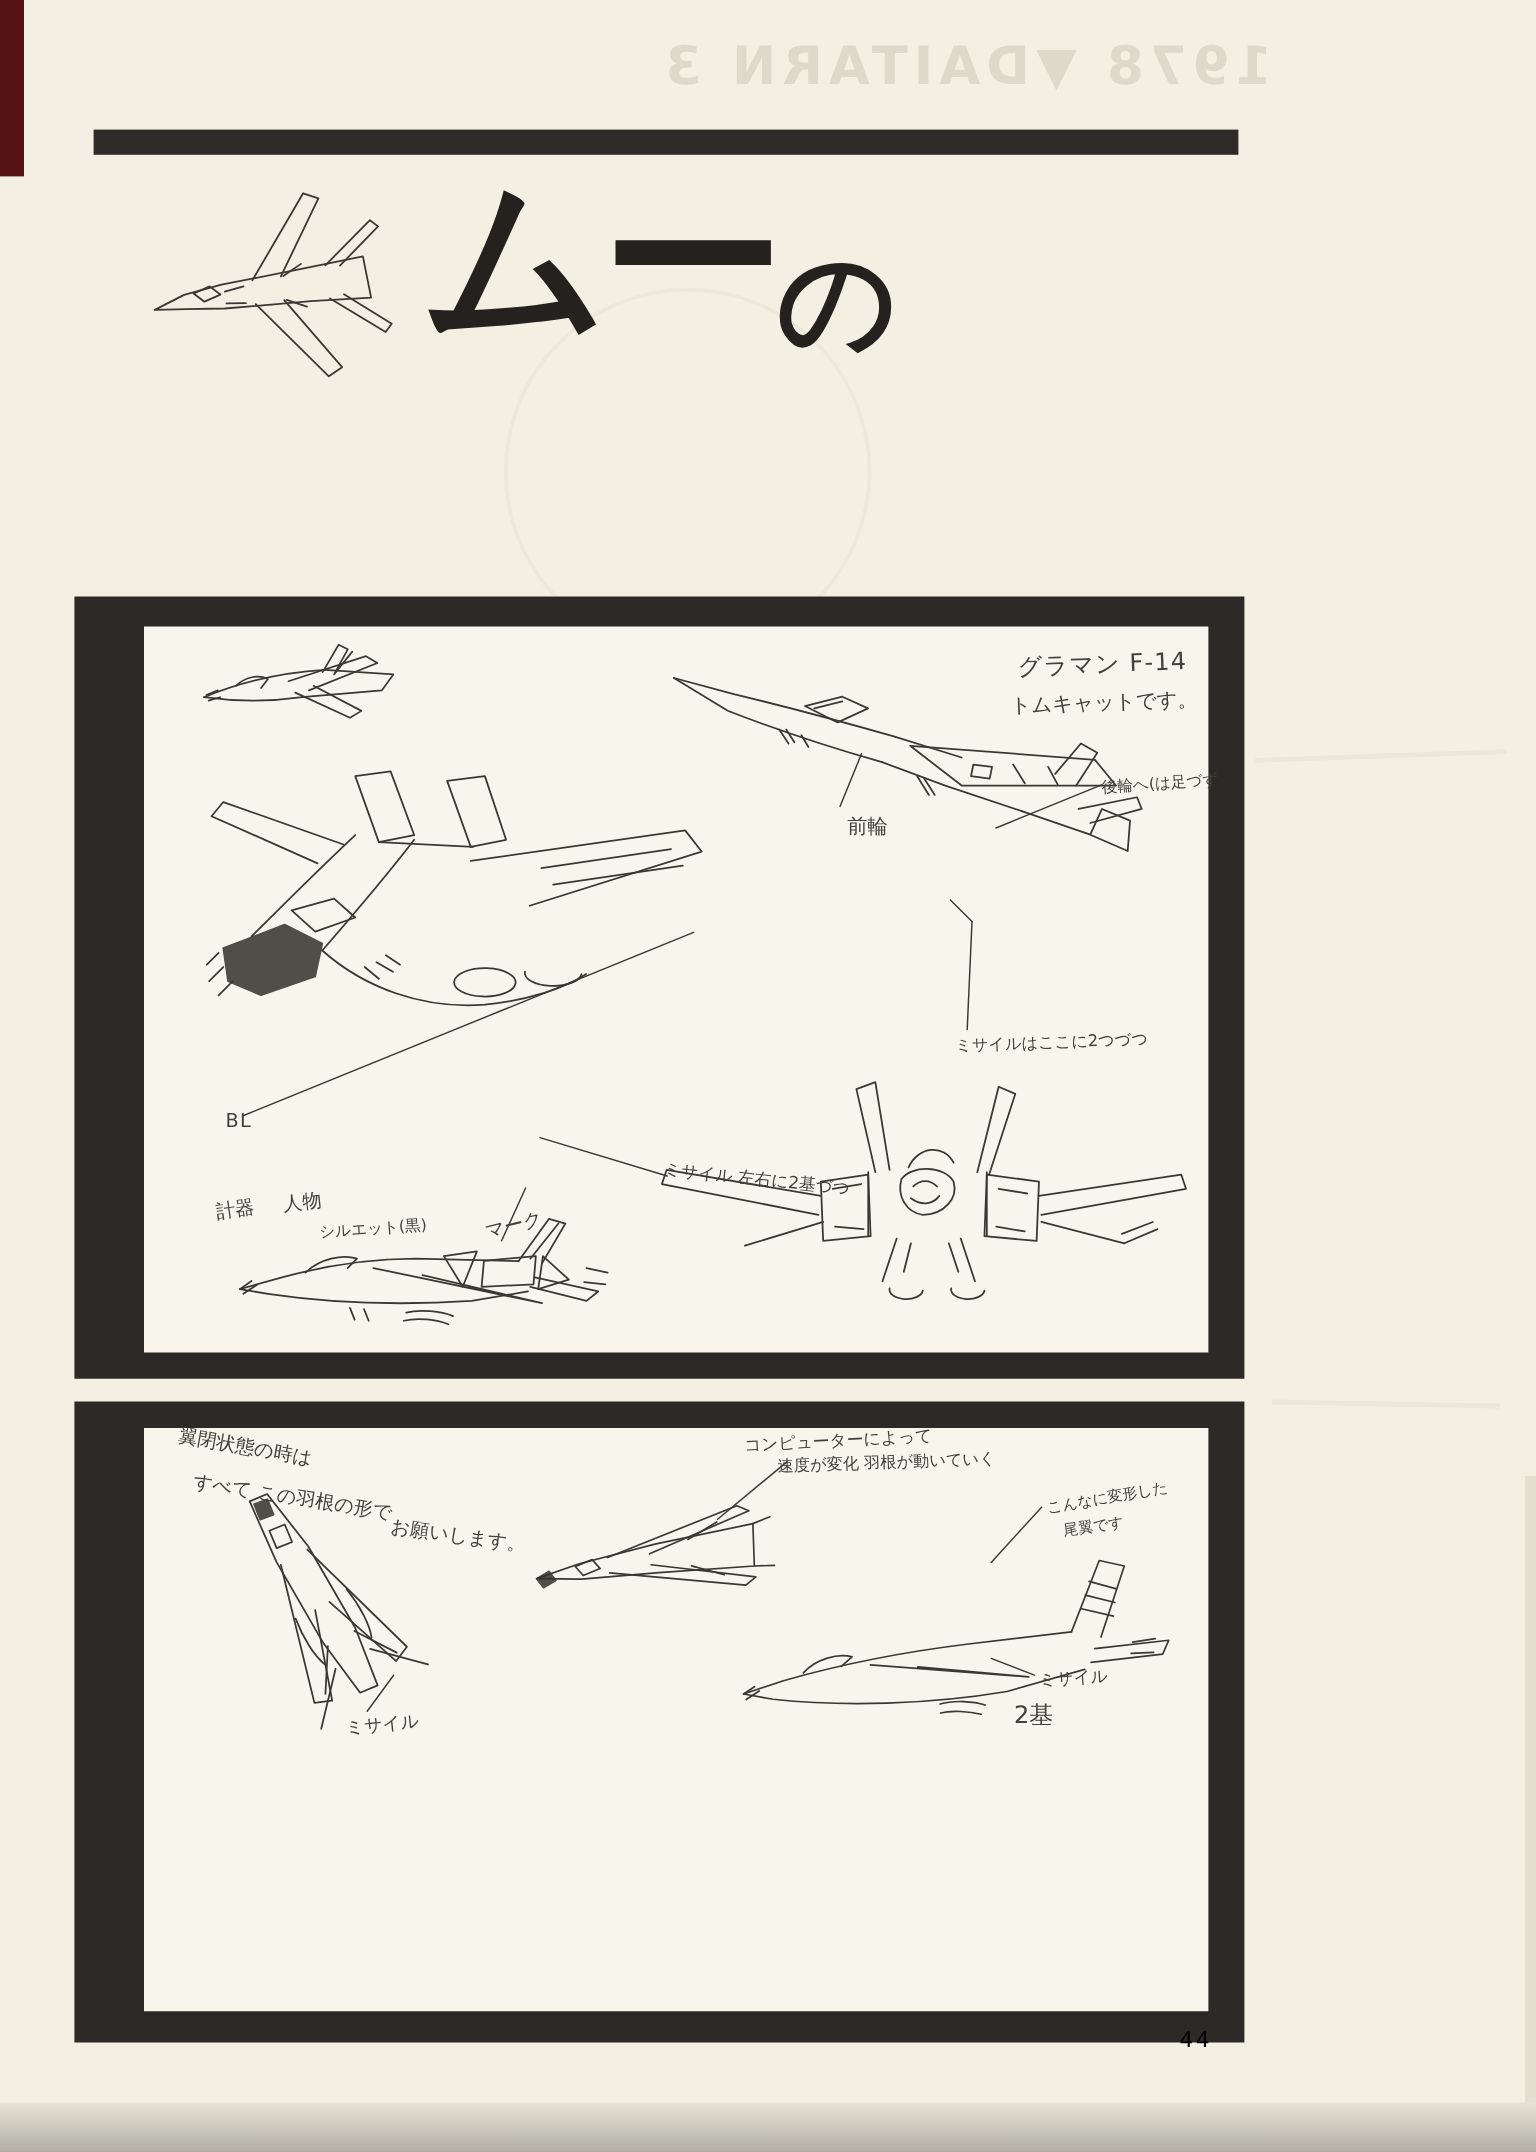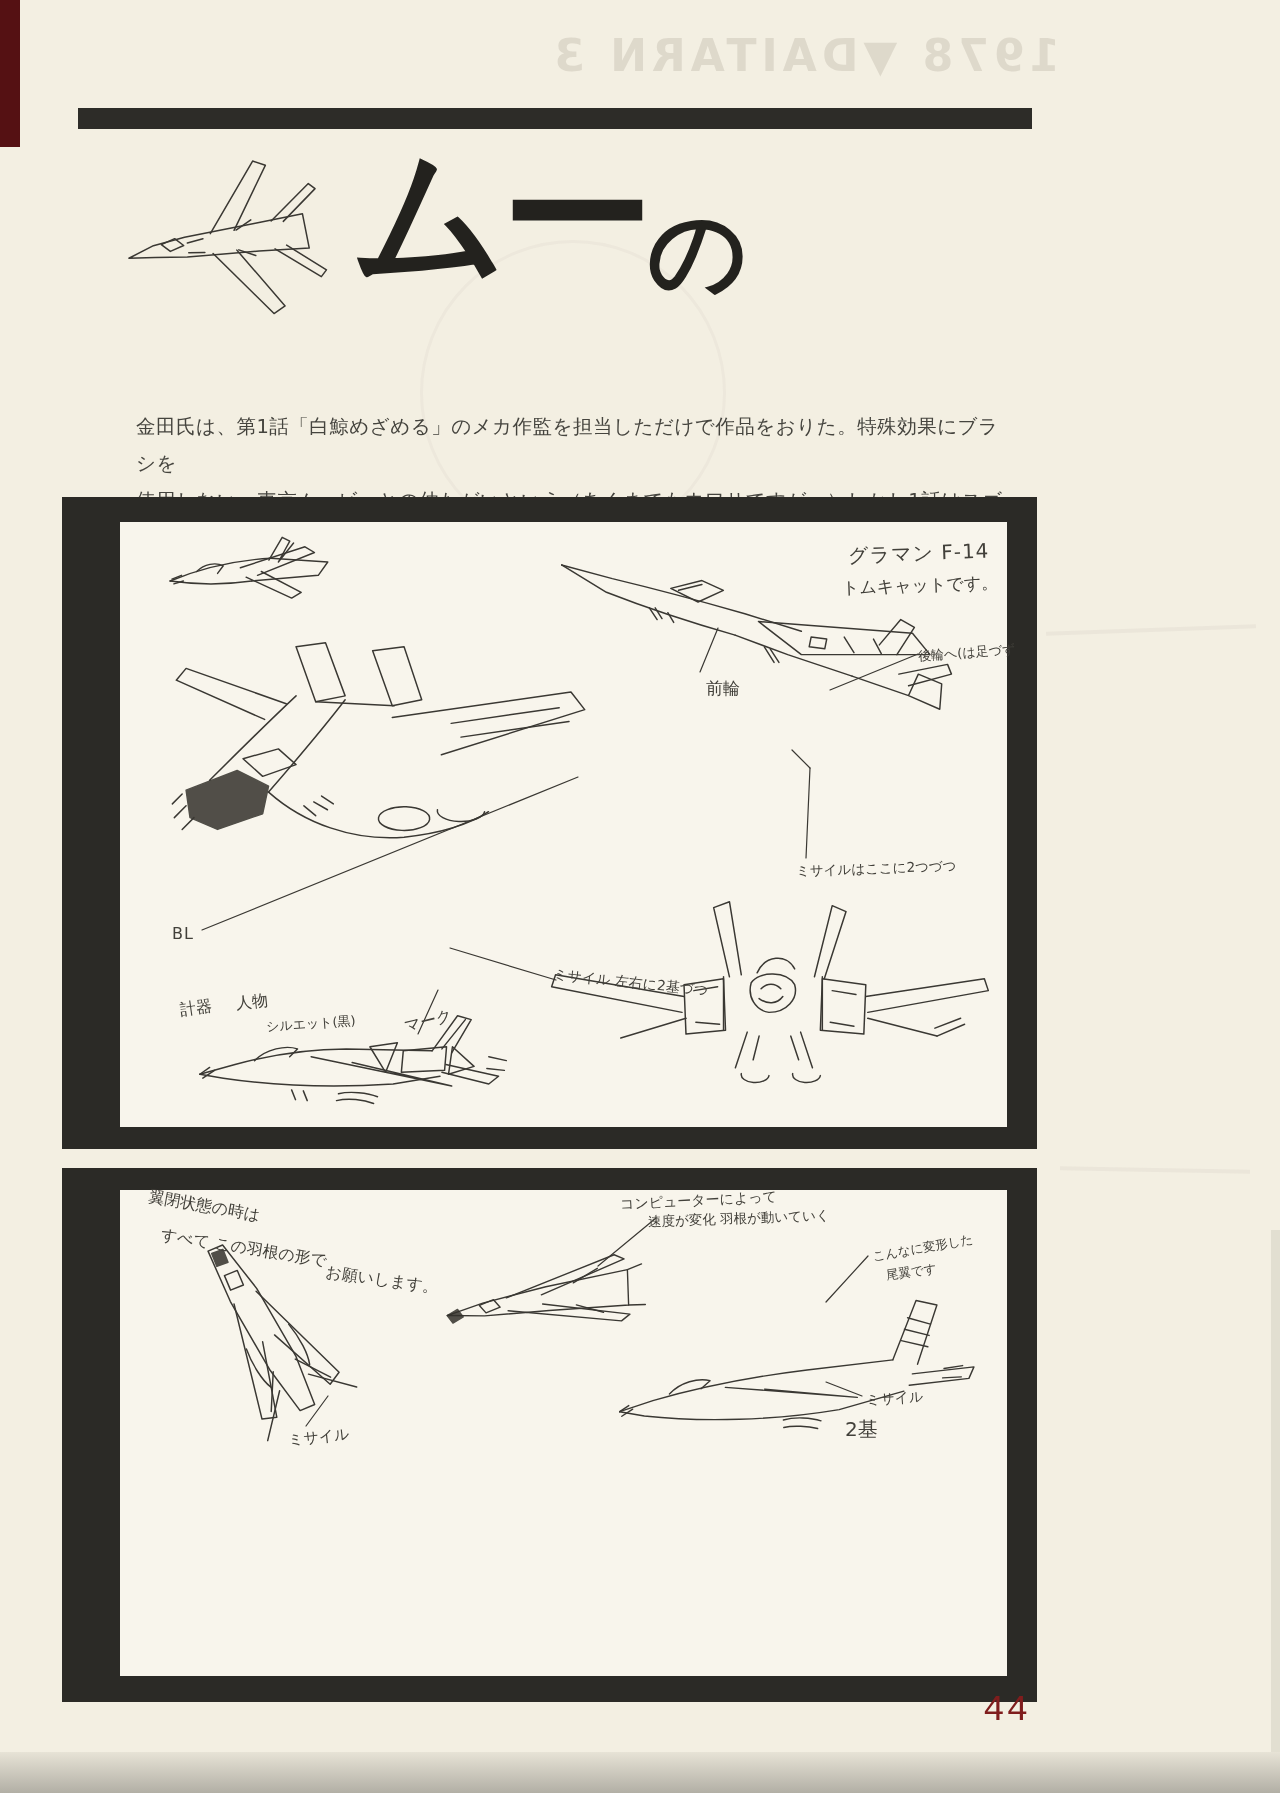--- a/index.html
+++ b/index.html
@@ -48,40 +48,40 @@
   svg.sk .fill-dark{fill:#34322c;stroke:#34322c;opacity:.85;}
   svg.sk.ptr line,svg.sk.ptr path{stroke-width:1.2;}
   
   .note{position:absolute;white-space:nowrap;color:#42403a;}
   
   .n-plane1{left:728px;top:18px;font-size:20px;transform:rotate(-2deg);letter-spacing:1px;}
   .n-plane2{left:722px;top:52px;font-size:17px;transform:rotate(-2deg);}
   .n-reargear{left:798px;top:122px;font-size:13px;transform:rotate(-4deg);}
   .n-frontgear{left:558px;top:155px;font-size:17px;margin-left:28px;}
   .n-miss2{left:676px;top:338px;font-size:13.5px;transform:rotate(-2deg);}
-  .n-bl{left:52px;top:402px;font-size:16px;letter-spacing:1px;}
+  .n-bl{left:68px;top:402px;font-size:16px;letter-spacing:1px;}
   .n-inst{left:60px;top:476px;font-size:16px;transform:rotate(-8deg);}
   .n-figure{left:116px;top:470px;font-size:16px;transform:rotate(-6deg);}
   .n-silh{left:146px;top:493px;font-size:13px;transform:rotate(-4deg);}
   .n-mark{left:284px;top:489px;font-size:16px;transform:rotate(-14deg);}
   .n-missLR{left:433px;top:452px;font-size:14px;transform:rotate(6deg);}
   
   .n-wing1{left:28px;top:6px;font-size:16px;transform:rotate(10deg);}
   .n-wing2{left:40px;top:48px;font-size:16px;transform:rotate(9deg);}
   .n-wing3{left:205px;top:80px;font-size:16px;transform:rotate(8deg);}
   .n-comp1{left:500px;top:2px;font-size:14px;transform:rotate(-3deg);}
   .n-comp2{left:528px;top:20px;font-size:13.5px;transform:rotate(-2deg);}
   .n-tf1{left:752px;top:50px;font-size:12.5px;transform:rotate(-10deg);}
   .n-tf2{left:766px;top:74px;font-size:12.5px;transform:rotate(-8deg);}
   .n-misL{left:168px;top:238px;font-size:15px;transform:rotate(-6deg);}
   .n-misR1{left:746px;top:200px;font-size:14px;transform:rotate(-4deg);}
   .n-misR2{left:725px;top:226px;font-size:20px;}
   
-  .page-number{position:absolute;left:983px;top:1690px;font-size:36px;
-               letter-spacing:2px;color:#7f1d1d;font-family:Liberation Mono, monospace;}
+  .page-number{position:absolute;left:983px;top:1690px;font-size:18px;
+               letter-spacing:2px;color:#000000;}
 </style>
 </head>
 <body>
 
 <div class="page">
 
   <div class="spine"></div>
   <div class="bleed-title">1978 ▼DAITARN 3</div>
   <div class="bleed-mark bm1"></div>
   <div class="bleed-mark bm2"></div>
@@ -98,24 +98,20 @@
       <path d="M156,108 L198,142 L204,136 L168,106"></path>
       <path d="M70,90 L86,88 M70,100 L86,102 M120,84 L136,76 M120,104 L136,112"></path>
     </g>
   </svg>
 
   <div class="logo">
     <span class="big">ムー</span>
     <span class="small">の</span>
   </div>
 
-  <div class="intro">
-    <span>金田氏は、第1話「白鯨めざめる」のメカ作監を担当しただけで作品をおりた。特殊効果にブラシを</span><br>
-    <span>使用しない、東京ムービーとの仲たがいという（あくまでもウワサですが…）しかし1話はスゴイ！</span><span class="boxed">担</span><span>Shin</span>
-  </div>
 
   <div class="frame" id="box1">
 
     <svg class="sk" style="left:42px;top:2px" width="190" height="95" viewBox="0 0 195 100">
       <path d="M6,60 C40,46 78,38 112,36"></path>
       <path d="M6,60 C34,64 64,64 92,60"></path>
       <path d="M34,50 C42,42 54,40 62,44 L56,52"></path>
       <path d="M80,46 L148,24 L158,30 L98,54"></path>
       <path d="M86,56 L134,78 L144,72 L102,50"></path>
       <path d="M110,38 L124,14 L132,18 L120,40 M120,40 L136,20"></path>

